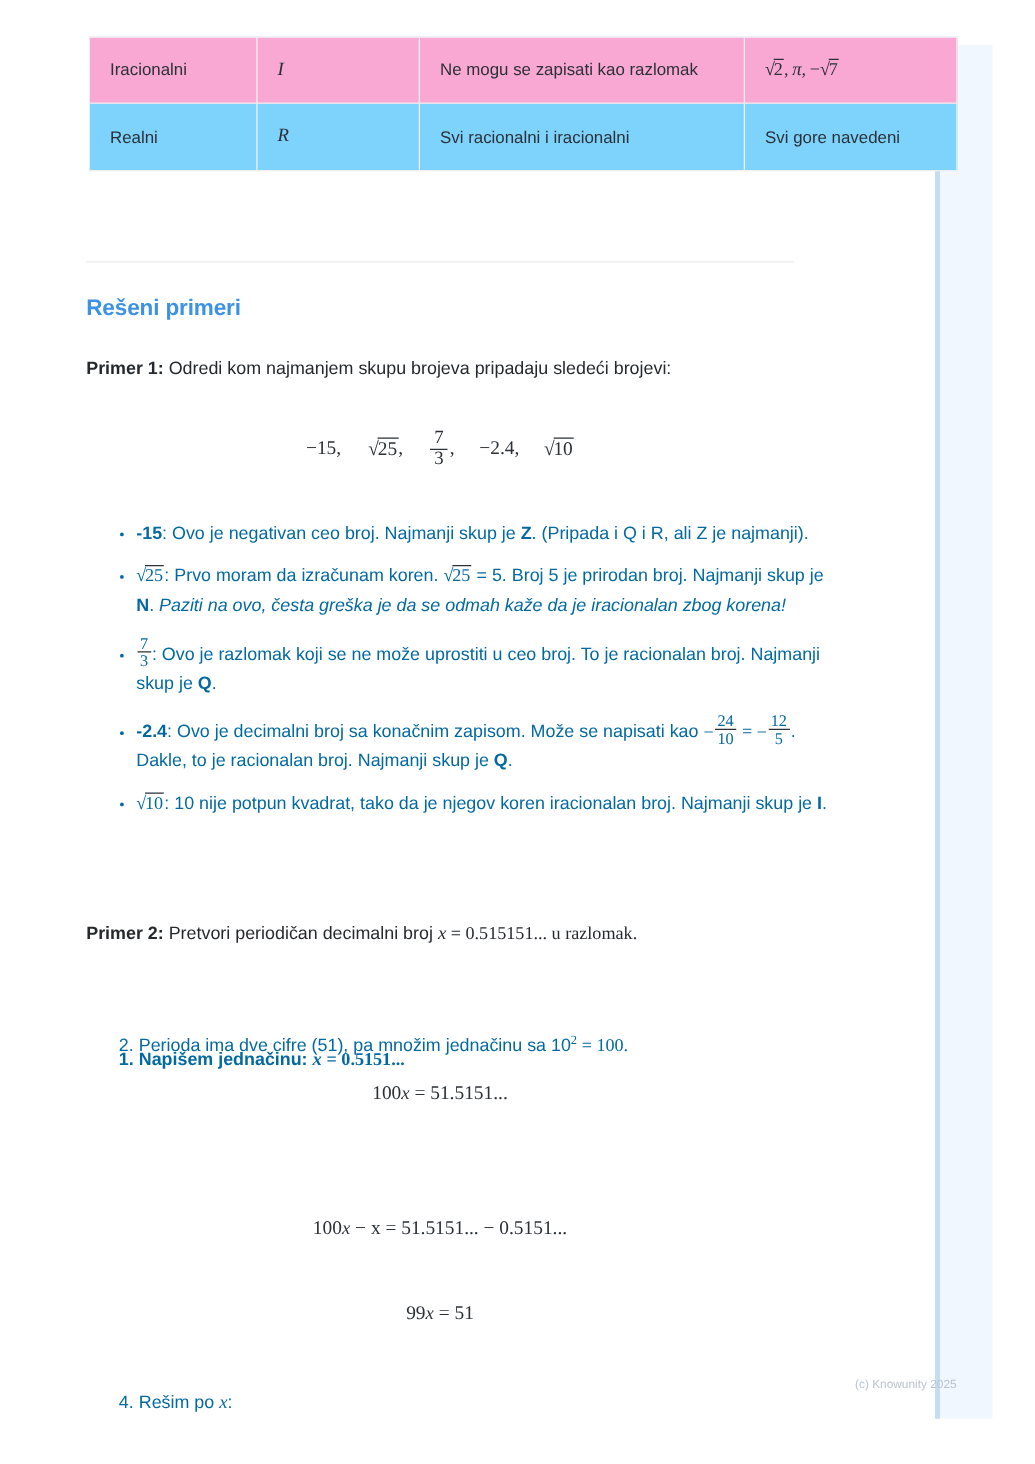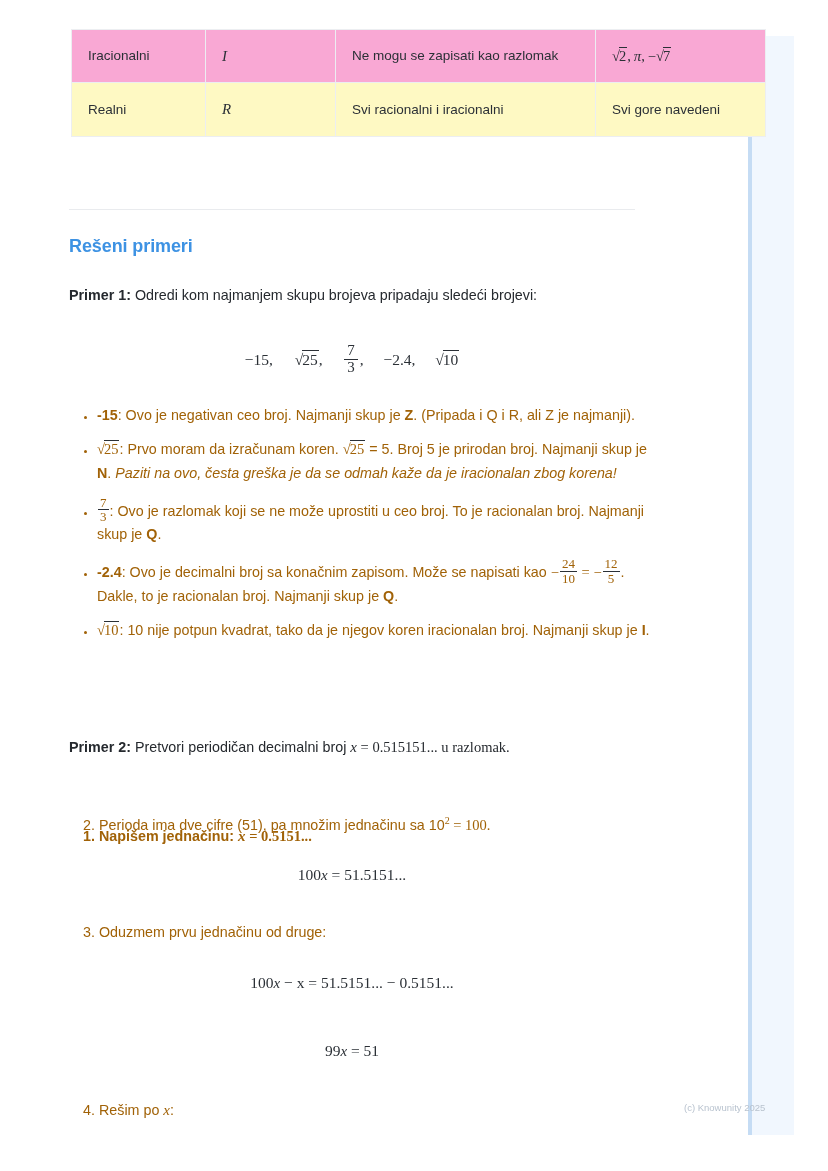--- a/index.html
+++ b/index.html
@@ -61,21 +61,21 @@
     border: 1px solid #eceef1;
     padding: 14px 16px;
     vertical-align: middle;
     line-height: 1.62;
     color: #2b3036;
   }
   table.numsets tr.row-shaded td {
     background: #f9a8d4;
   }
   table.numsets tr.row-plain td {
-    background: #fef9c3;
+    background: #7dd3fc;
   }
   td.c-name   { width: 101px; }
   td.c-sym    { width: 97px;  }
   td.c-desc   { width: 227px; }
   td.c-ex     { width: 137px; }
 
   .mathi {
     font-family: "Liberation Serif", serif;
     font-style: italic;
     font-size: 15px;
@@ -135,25 +135,25 @@
     text-align: center;
     font-family: "Liberation Serif", serif;
     font-size: 15.5px;
     color: #2b3036;
   }
 
   ul.bullets, ol.steps {
     position: absolute;
     left: 69px;
     width: 566px;
-    margin: 0;
+    margin: 12px;
     padding: 0 0 0 28px;
     font-size: 14.3px;
     line-height: 1.62;
-    color: #a16207;
+    color: #0369a1;
   }
   ul.bullets { list-style: disc outside; }
   ol.steps { list-style: decimal outside; padding-left: 30px; }
   ul.bullets > li { margin-bottom: 11px; }
   ol.steps > li { margin-bottom: 18px; }
   ul.bullets > li::marker { font-size: 11px; }
   em.note { font-style: italic; }
 
   
   .frac {
@@ -287,33 +287,28 @@
 
   <ol class="steps" style="top:813px;" start="2">
     <li>
       <span>Perioda ima dve cifre (51), pa množim jednačinu sa 10</span><sup class="exp mser">2</sup><span class="mser"> = 100.</span>
     </li>
   </ol>
 
   <div class="dispmath" style="top:866px;"><span>100</span><span class="mathi">x</span><span> = 51.5151...</span>
   </div>
 
-  <ol class="steps" style="top:921px;" start="3">
-    <li>
-      <span>Oduzmem prvu jednačinu od druge:</span>
+
+  <div class="dispmath" style="top:974px;"><span>100</span><span class="mathi">x</span><span> − x = 51.5151... − 0.5151...</span>
+  </div>
+
+  <div class="dispmath" style="top:1042px;"><span>99</span><span class="mathi">x</span><span> = 51</span>
+  </div>
+
+  <ol class="steps" style="top:1098px;" start="4">
+    <li>
+      <span>Rešim po </span><span class="mathi">x</span><span>:</span>
     </li>
   </ol>
 
-  <div class="dispmath" style="top:974px;"><span>100</span><span class="mathi">x</span><span> − x = 51.5151... − 0.5151...</span>
-  </div>
-
-  <div class="dispmath" style="top:1042px;"><span>99</span><span class="mathi">x</span><span> = 51</span>
-  </div>
-
-  <ol class="steps" style="top:1098px;" start="4">
-    <li>
-      <span>Rešim po </span><span class="mathi">x</span><span>:</span>
-    </li>
-  </ol>
-
 </div>
 
 <div id="watermark">(c) Knowunity 2025</div>
 
 </body></html>

